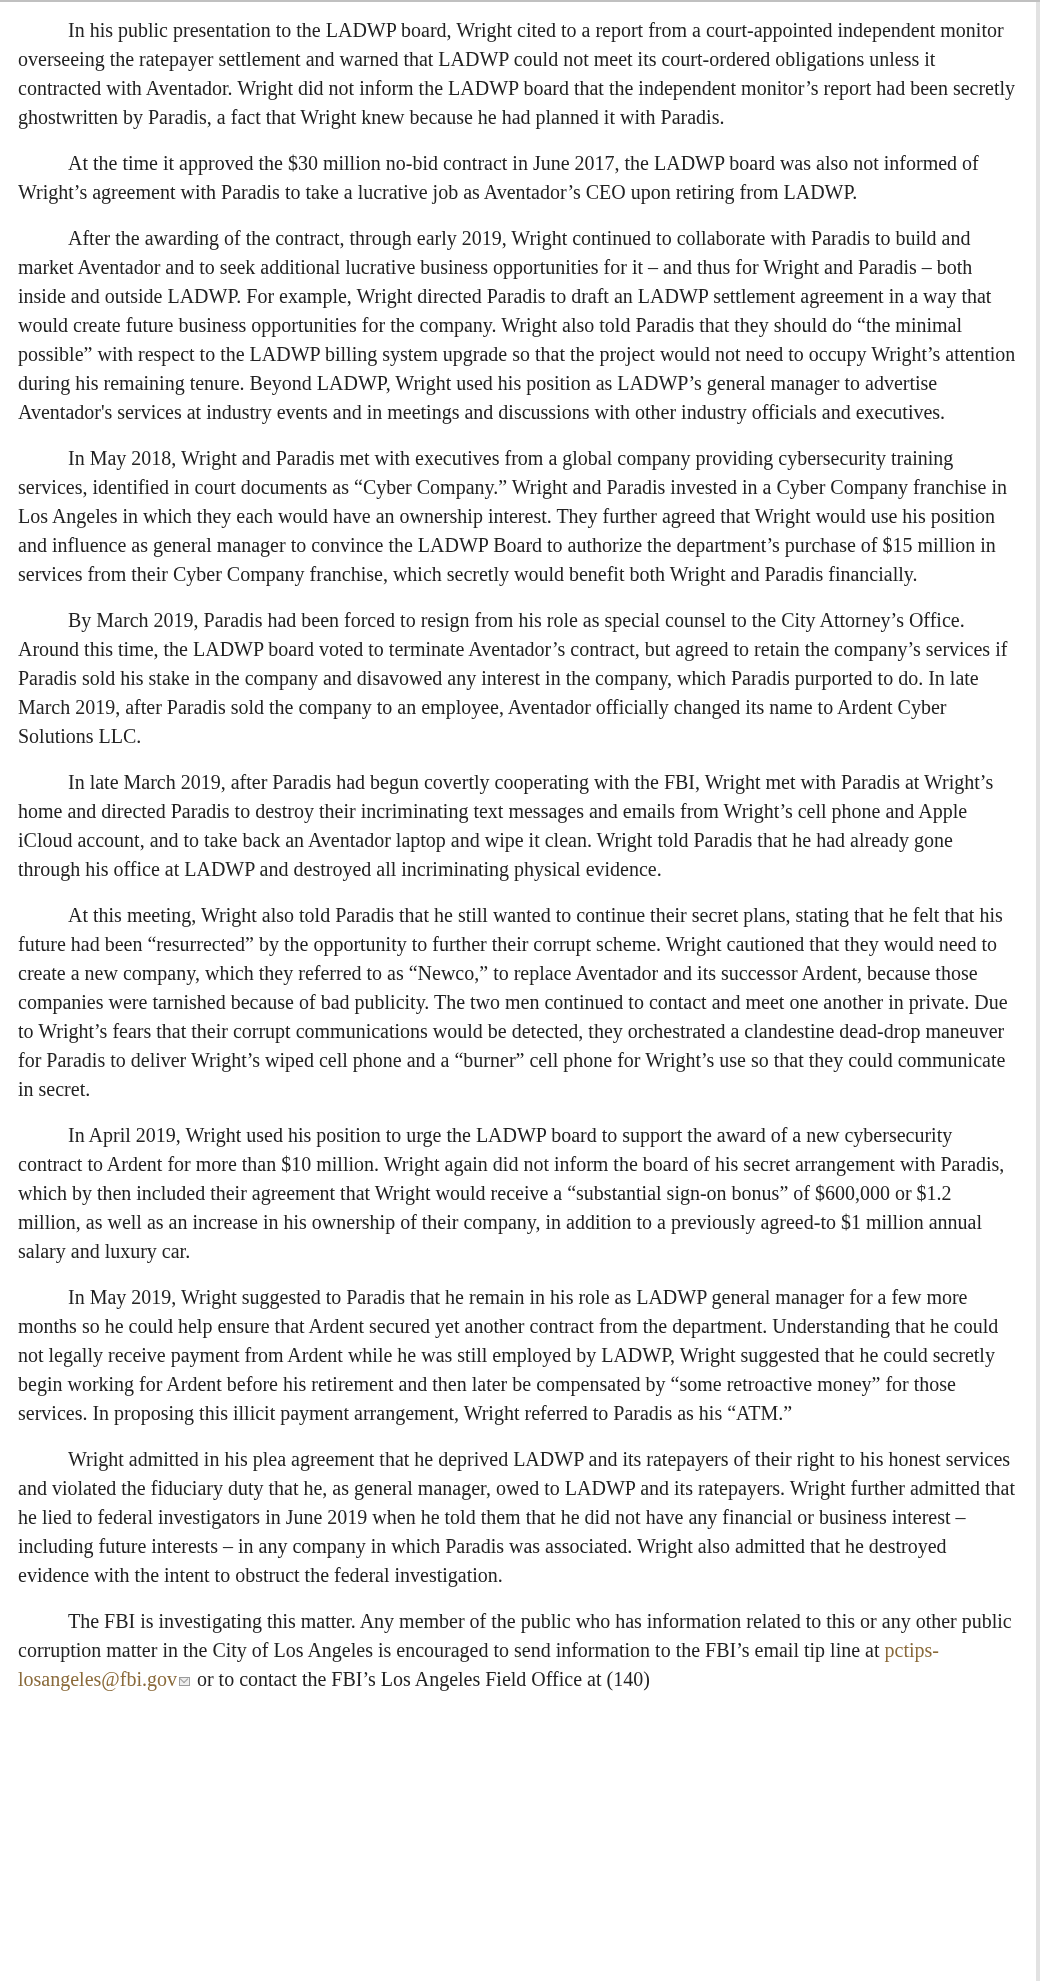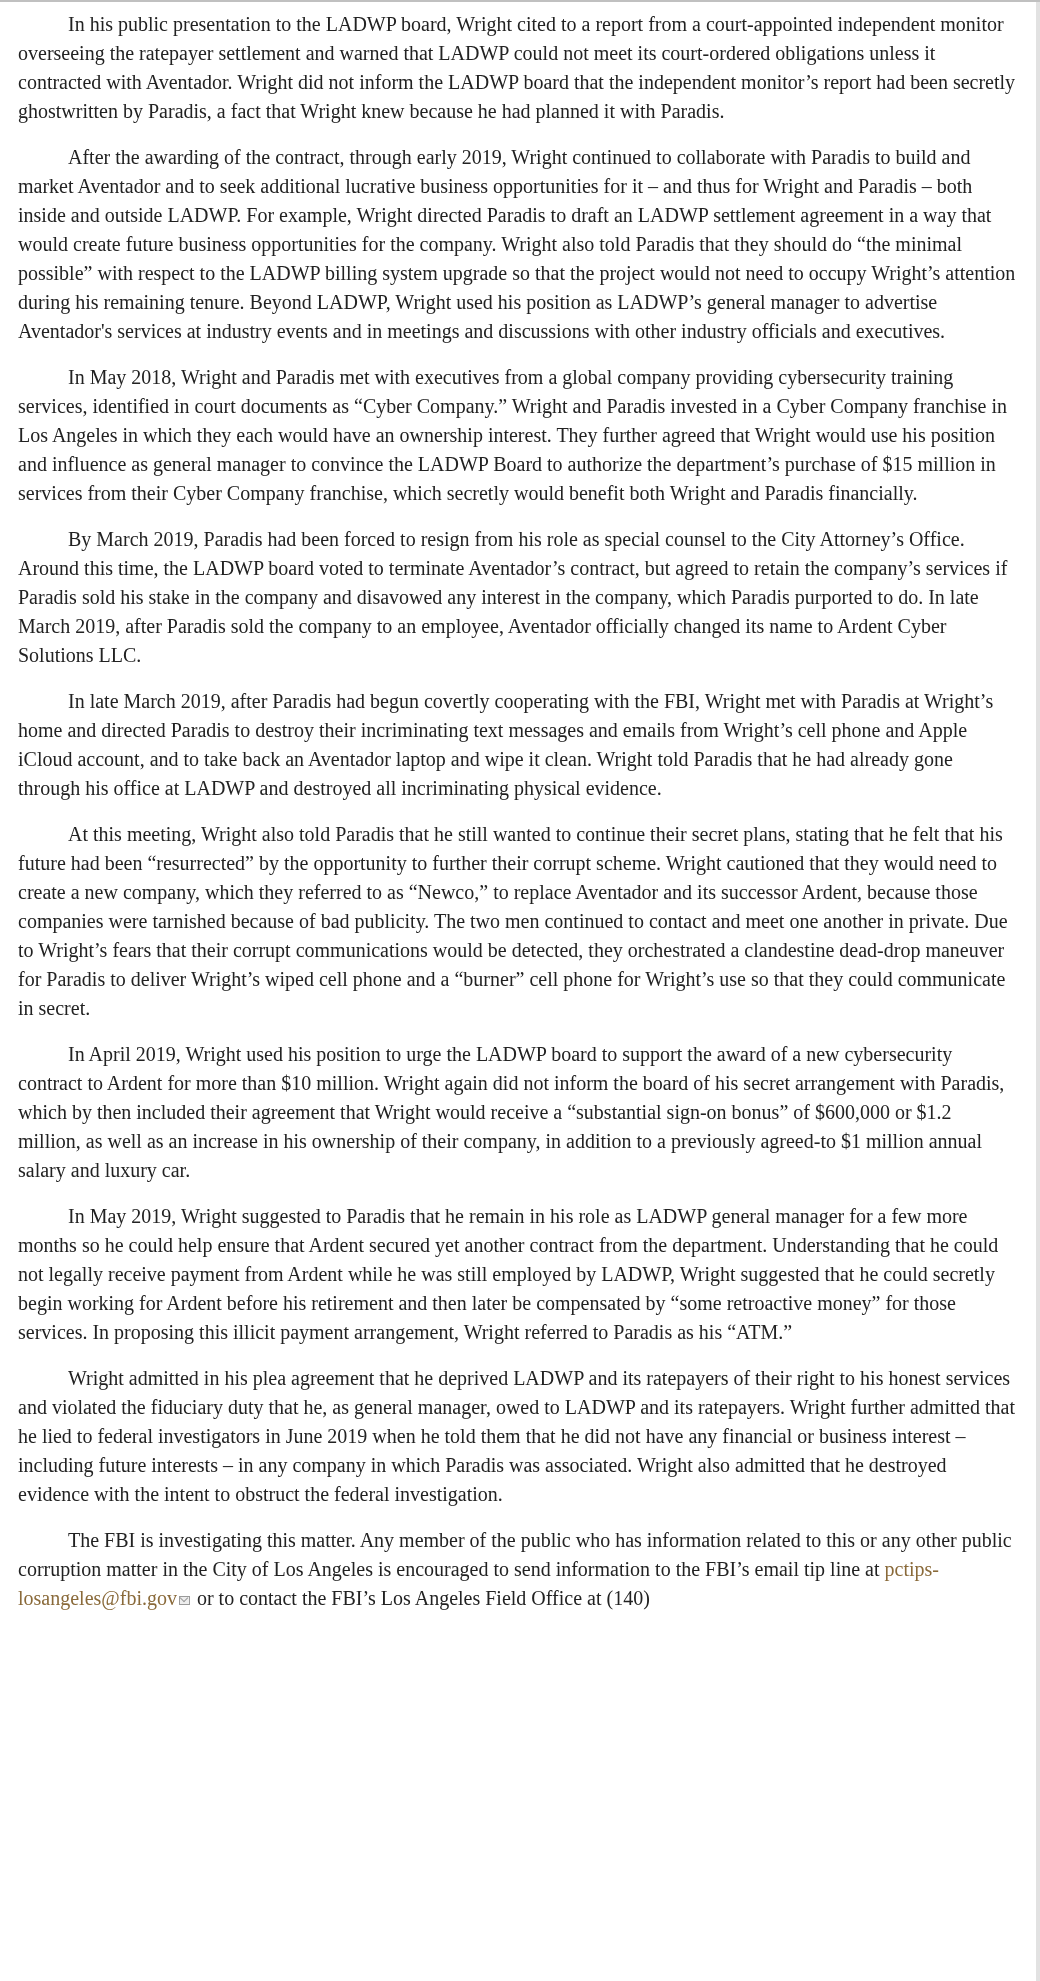--- a/index.html
+++ b/index.html
@@ -19,21 +19,21 @@
       position: absolute;
       top: 0;
       right: 0;
       width: 4px;
       height: 100%;
       background: #e2e2e2;
     }
     .article {
       position: absolute;
       left: 18px;
-      top: 8px;
+      top: 14px;
       width: 1000px;
       font-family: "Liberation Serif", "DejaVu Serif", serif;
       font-size: 20px;
       line-height: 29px;
       color: #222222;
     }
     .article p {
       margin: 0 0 17px 0;
       text-indent: 50px;
     }
@@ -64,20 +64,21 @@
       transform: rotate(45deg);
     }
   </style>
 </head>
 <body>
 
 <div class="right-strip"></div>
 
 <div class="article">
   <p>In his public presentation to the LADWP board, Wright cited to a report from a court-appointed independent monitor overseeing the ratepayer settlement and warned that LADWP could not meet its court-ordered obligations unless it contracted with Aventador. Wright did not inform the LADWP board that the independent monitor’s report had been secretly ghostwritten by Paradis, a fact that Wright knew because he had planned it with Paradis.</p>
+  <p>At the time it approved the $30 million no-bid contract in June 2017, the LADWP board was also not informed of Wright’s agreement with Paradis to take a lucrative job as Aventador’s CEO upon retiring from LADWP.</p>
   <p>After the awarding of the contract, through early 2019, Wright continued to collaborate with Paradis to build and market Aventador and to seek additional lucrative business opportunities for it – and thus for Wright and Paradis – both inside and outside LADWP. For example, Wright directed Paradis to draft an LADWP settlement agreement in a way that would create future business opportunities for the company. Wright also told Paradis that they should do “the minimal possible” with respect to the LADWP billing system upgrade so that the project would not need to occupy Wright’s attention during his remaining tenure. Beyond LADWP, Wright used his position as LADWP’s general manager to advertise Aventador's services at industry events and in meetings and discussions with other industry officials and executives.</p>
   <p>In May 2018, Wright and Paradis met with executives from a global company providing cybersecurity training services, identified in court documents as “Cyber Company.” Wright and Paradis invested in a Cyber Company franchise in Los Angeles in which they each would have an ownership interest. They further agreed that Wright would use his position and influence as general manager to convince the LADWP Board to authorize the department’s purchase of $15 million in services from their Cyber Company franchise, which secretly would benefit both Wright and Paradis financially.</p>
   <p>By March 2019, Paradis had been forced to resign from his role as special counsel to the City Attorney’s Office. Around this time, the LADWP board voted to terminate Aventador’s contract, but agreed to retain the company’s services if Paradis sold his stake in the company and disavowed any interest in the company, which Paradis purported to do. In late March 2019, after Paradis sold the company to an employee, Aventador officially changed its name to Ardent Cyber Solutions LLC.</p>
   <p>In late March 2019, after Paradis had begun covertly cooperating with the FBI, Wright met with Paradis at Wright’s home and directed Paradis to destroy their incriminating text messages and emails from Wright’s cell phone and Apple iCloud account, and to take back an Aventador laptop and wipe it clean. Wright told Paradis that he had already gone through his office at LADWP and destroyed all incriminating physical evidence.</p>
   <p>At this meeting, Wright also told Paradis that he still wanted to continue their secret plans, stating that he felt that his future had been “resurrected” by the opportunity to further their corrupt scheme. Wright cautioned that they would need to create a new company, which they referred to as “Newco,” to replace Aventador and its successor Ardent, because those companies were tarnished because of bad publicity. The two men continued to contact and meet one another in private. Due to Wright’s fears that their corrupt communications would be detected, they orchestrated a clandestine dead-drop maneuver for Paradis to deliver Wright’s wiped cell phone and a “burner” cell phone for Wright’s use so that they could communicate in secret.</p>
   <p>In April 2019, Wright used his position to urge the LADWP board to support the award of a new cybersecurity contract to Ardent for more than $10 million. Wright again did not inform the board of his secret arrangement with Paradis, which by then included their agreement that Wright would receive a “substantial sign-on bonus” of $600,000 or $1.2 million, as well as an increase in his ownership of their company, in addition to a previously agreed-to $1 million annual salary and luxury car.</p>
   <p>In May 2019, Wright suggested to Paradis that he remain in his role as LADWP general manager for a few more months so he could help ensure that Ardent secured yet another contract from the department. Understanding that he could not legally receive payment from Ardent while he was still employed by LADWP, Wright suggested that he could secretly begin working for Ardent before his retirement and then later be compensated by “some retroactive money” for those services. In proposing this illicit payment arrangement, Wright referred to Paradis as his “ATM.”</p>
   <p>Wright admitted in his plea agreement that he deprived LADWP and its ratepayers of their right to his honest services and violated the fiduciary duty that he, as general manager, owed to LADWP and its ratepayers. Wright further admitted that he lied to federal investigators in June 2019 when he told them that he did not have any financial or business interest – including future interests – in any company in which Paradis was associated. Wright also admitted that he destroyed evidence with the intent to obstruct the federal investigation.</p>
   <p><span>The FBI is investigating this matter. Any member of the public who has information related to this or any other public corruption matter in the City of Los Angeles is encouraged to send information to the FBI’s email tip line at </span><a>pctips-losangeles@fbi.gov</a><span class="mail-icon"></span><span> or to contact the FBI’s Los Angeles Field Office at (140)</span></p>
 </div>

